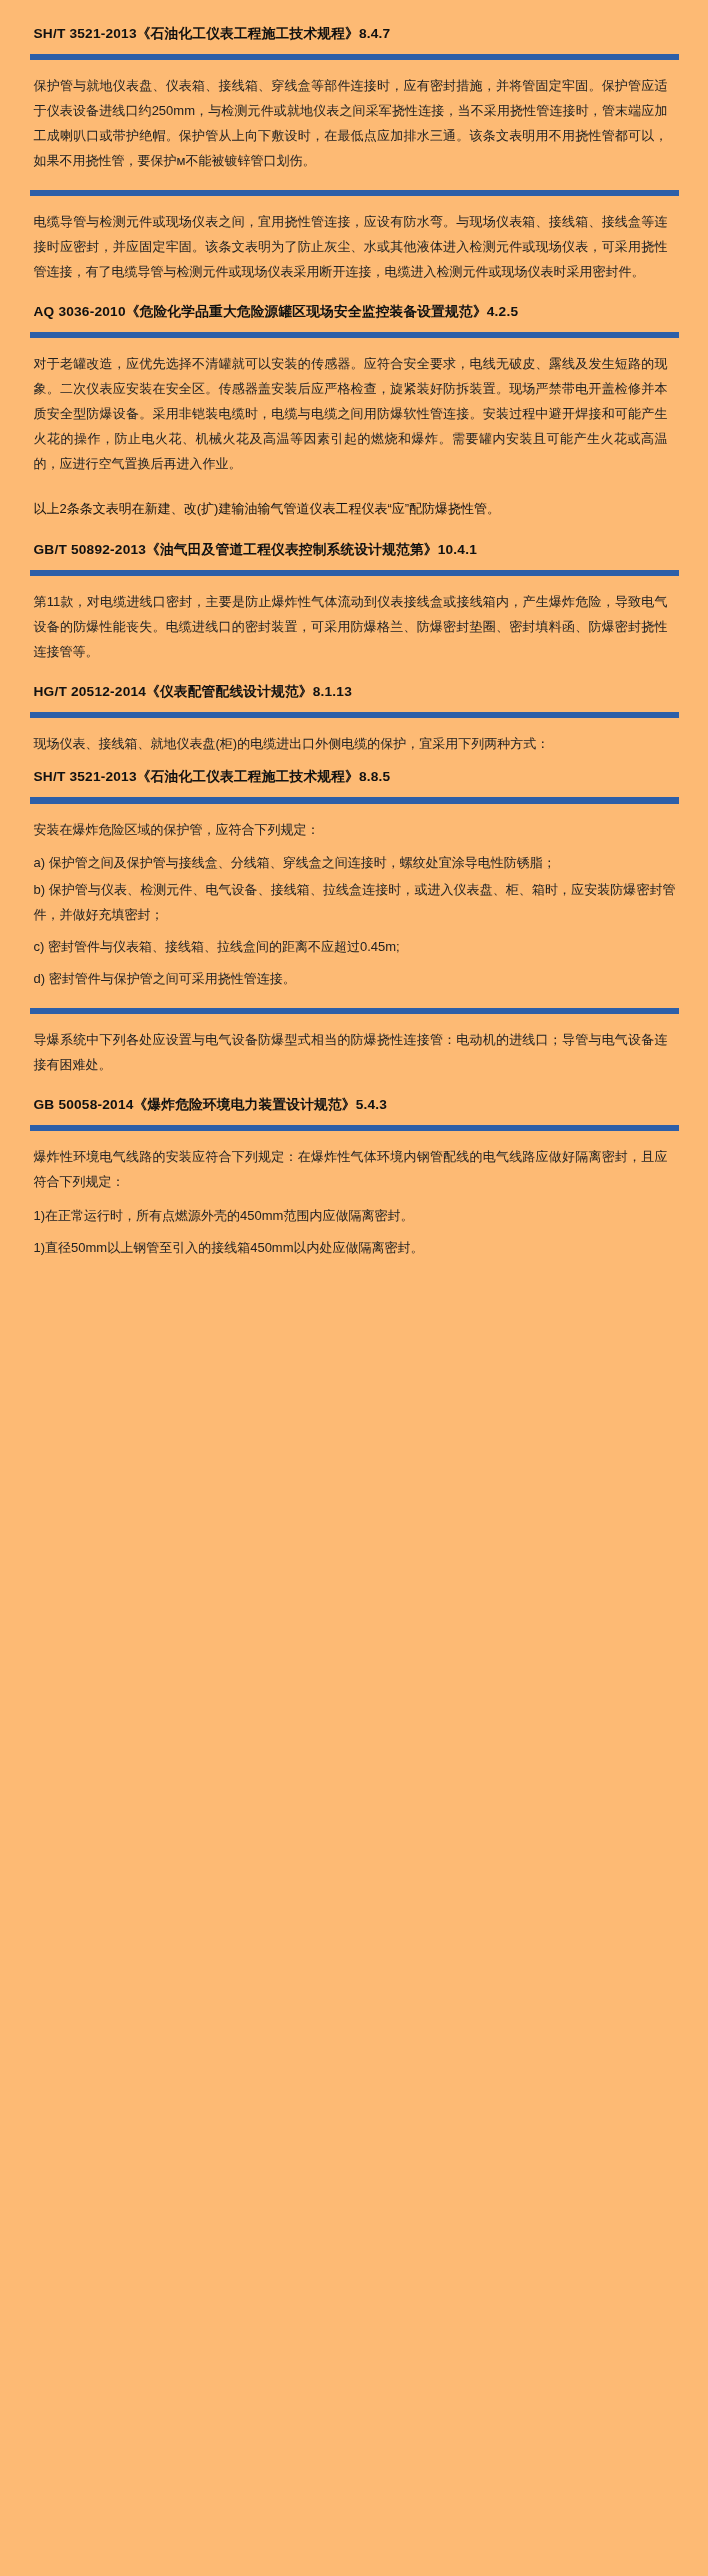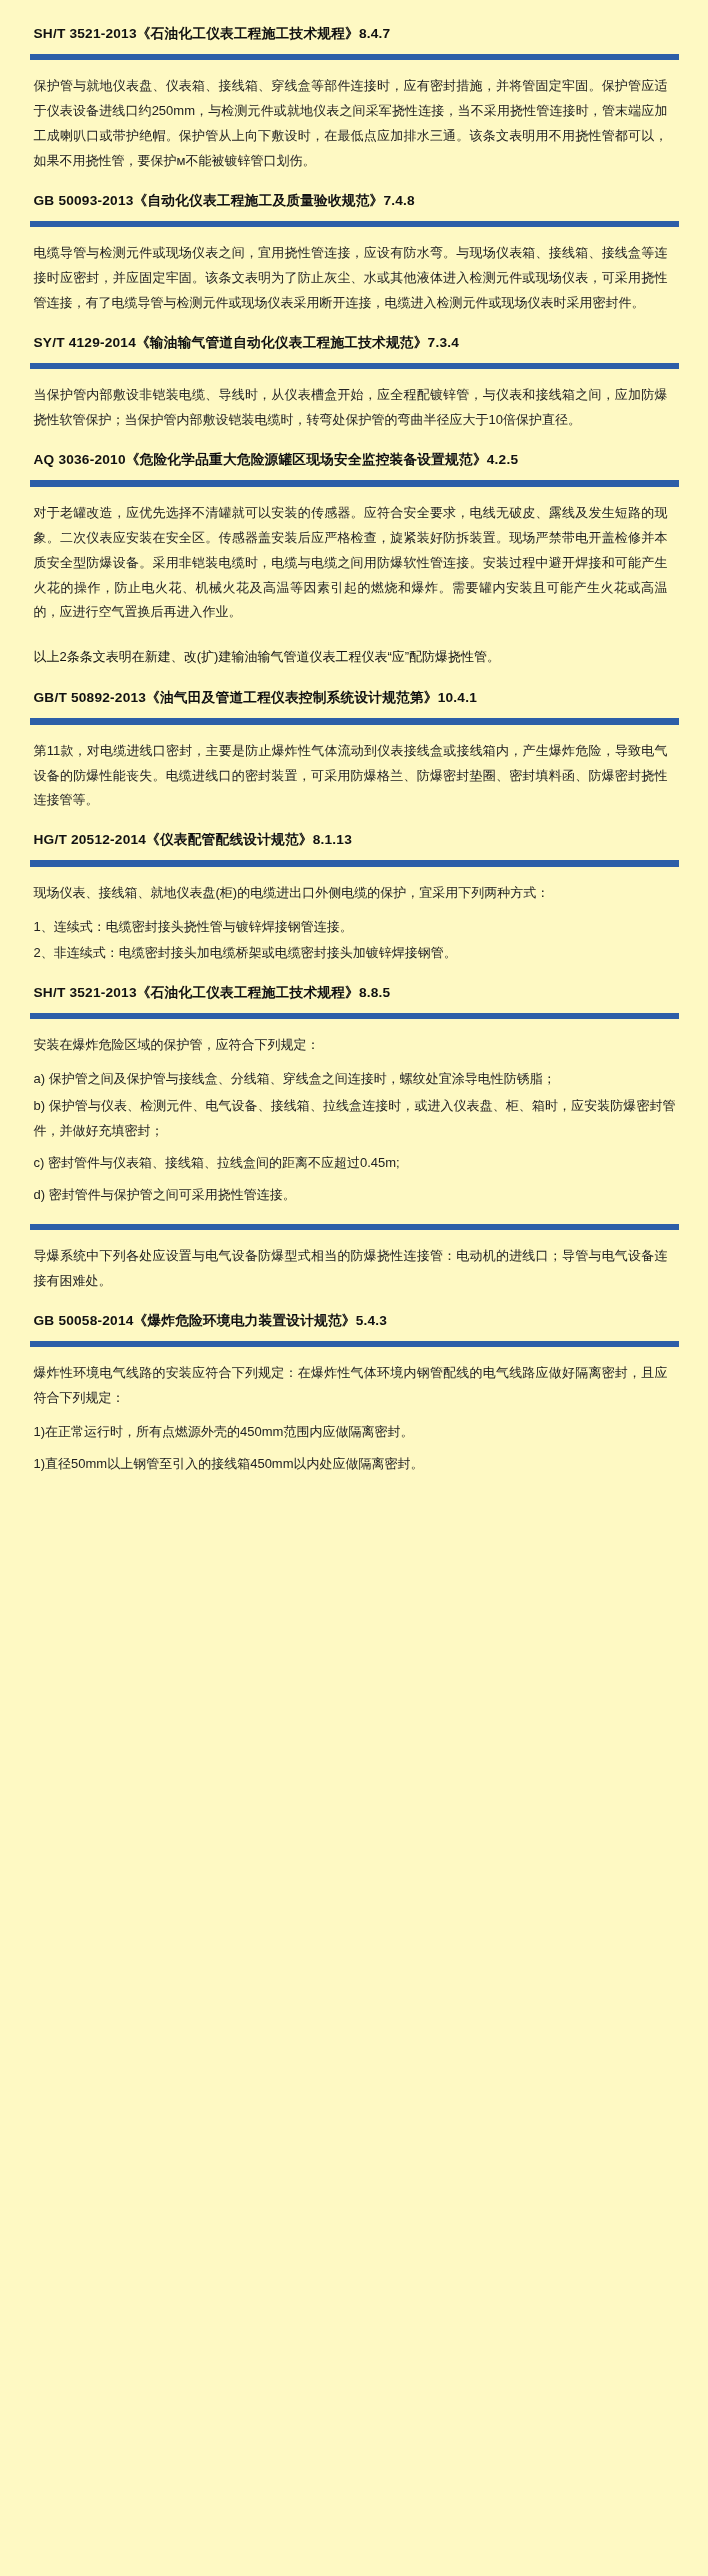--- a/index.html
+++ b/index.html
@@ -9,21 +9,21 @@
   }
   body {
     width: 709px;
     font-family: "Liberation Sans", sans-serif;
     color: #1a1a1a;
   }
   .page {
     width: 709px;
     min-height: 2576px;
     box-sizing: border-box;
-    background: #fef9c3;
+    background: #fdba74;
     padding: 23px 30px 35px 30px;
   }
   .doc {
     display: block;
   }
   .block {
     margin: 0 0 3.5px 0;
   }
   .std-title {
     font-size: 13.7px;
@@ -85,53 +85,43 @@
 <div class="page">
   <div class="doc">
 
     <div class="block">
       <div class="std-title">SH/T 3521-2013《石油化工仪表工程施工技术规程》8.4.7</div>
       <div class="rule"></div>
       <div class="para">保护管与就地仪表盘、仪表箱、接线箱、穿线盒等部件连接时，应有密封措施，并将管固定牢固。保护管应适于仪表设备进线口约250mm，与检测元件或就地仪表之间采军挠性连接，当不采用挠性管连接时，管末端应加工成喇叭口或带护绝帽。保护管从上向下敷设时，在最低点应加排水三通。该条文表明用不用挠性管都可以，如果不用挠性管，要保护м不能被镀锌管口划伤。</div>
     </div>
 
     <div class="block">
-      <div class="std-title">GB 50093-2013《自动化仪表工程施工及质量验收规范》7.4.8</div>
       <div class="rule"></div>
       <div class="para">电缆导管与检测元件或现场仪表之间，宜用挠性管连接，应设有防水弯。与现场仪表箱、接线箱、接线盒等连接时应密封，并应固定牢固。该条文表明为了防止灰尘、水或其他液体进入检测元件或现场仪表，可采用挠性管连接，有了电缆导管与检测元件或现场仪表采用断开连接，电缆进入检测元件或现场仪表时采用密封件。</div>
     </div>
 
-    <div class="block">
-      <div class="std-title">SY/T 4129-2014《输油输气管道自动化仪表工程施工技术规范》7.3.4</div>
-      <div class="rule"></div>
-      <div class="para">当保护管内部敷设非铠装电缆、导线时，从仪表槽盒开始，应全程配镀锌管，与仪表和接线箱之间，应加防爆挠性软管保护；当保护管内部敷设铠装电缆时，转弯处保护管的弯曲半径应大于10倍保护直径。</div>
-    </div>
 
     <div class="block">
       <div class="std-title">AQ 3036-2010《危险化学品重大危险源罐区现场安全监控装备设置规范》4.2.5</div>
       <div class="rule"></div>
       <div class="para">对于老罐改造，应优先选择不清罐就可以安装的传感器。应符合安全要求，电线无破皮、露线及发生短路的现象。二次仪表应安装在安全区。传感器盖安装后应严格检查，旋紧装好防拆装置。现场严禁带电开盖检修并本质安全型防爆设备。采用非铠装电缆时，电缆与电缆之间用防爆软性管连接。安装过程中避开焊接和可能产生火花的操作，防止电火花、机械火花及高温等因素引起的燃烧和爆炸。需要罐内安装且可能产生火花或高温的，应进行空气置换后再进入作业。</div>
     </div>
 
     <div class="note">以上2条条文表明在新建、改(扩)建输油输气管道仪表工程仪表“应”配防爆挠性管。</div>
 
     <div class="block">
       <div class="std-title">GB/T 50892-2013《油气田及管道工程仪表控制系统设计规范第》10.4.1</div>
       <div class="rule"></div>
       <div class="para">第11款，对电缆进线口密封，主要是防止爆炸性气体流动到仪表接线盒或接线箱内，产生爆炸危险，导致电气设备的防爆性能丧失。电缆进线口的密封装置，可采用防爆格兰、防爆密封垫圈、密封填料函、防爆密封挠性连接管等。</div>
     </div>
 
     <div class="block">
       <div class="std-title">HG/T 20512-2014《仪表配管配线设计规范》8.1.13</div>
       <div class="rule"></div>
       <div class="para tight">现场仪表、接线箱、就地仪表盘(柜)的电缆进出口外侧电缆的保护，宜采用下列两种方式：</div>
-      <div class="list">
-        <div class="list-item">1、连续式：电缆密封接头挠性管与镀锌焊接钢管连接。</div>
-        <div class="list-item">2、非连续式：电缆密封接头加电缆桥架或电缆密封接头加镀锌焊接钢管。</div>
-      </div>
     </div>
 
     <div class="block">
       <div class="std-title">SH/T 3521-2013《石油化工仪表工程施工技术规程》8.8.5</div>
       <div class="rule"></div>
       <div class="para tight">安装在爆炸危险区域的保护管，应符合下列规定：</div>
       <div class="list">
         <div class="list-item">a) 保护管之间及保护管与接线盒、分线箱、穿线盒之间连接时，螺纹处宜涂导电性防锈脂；</div>
         <div class="list-item">b) 保护管与仪表、检测元件、电气设备、接线箱、拉线盒连接时，或进入仪表盘、柜、箱时，应安装防爆密封管件，并做好充填密封；</div>
         <div class="gap-sm"></div>

